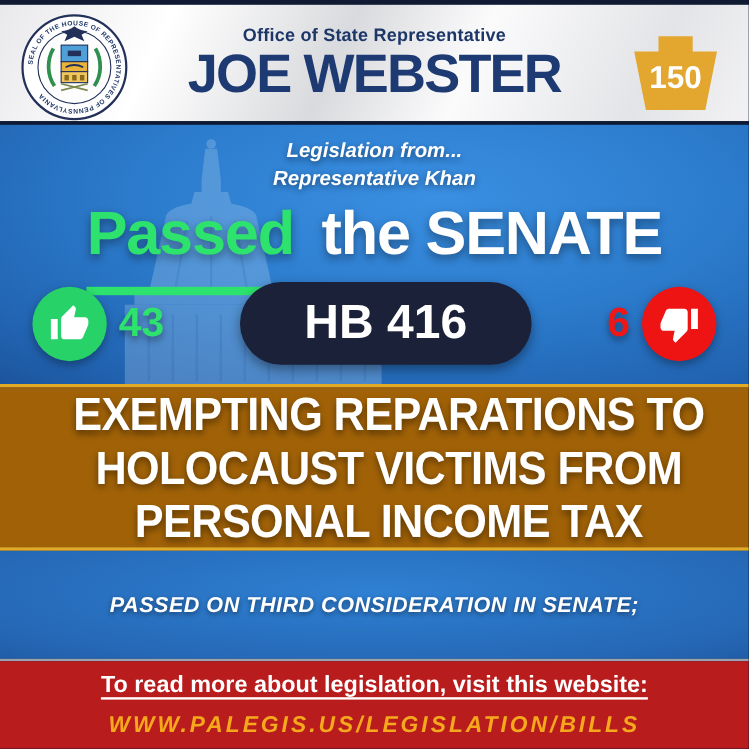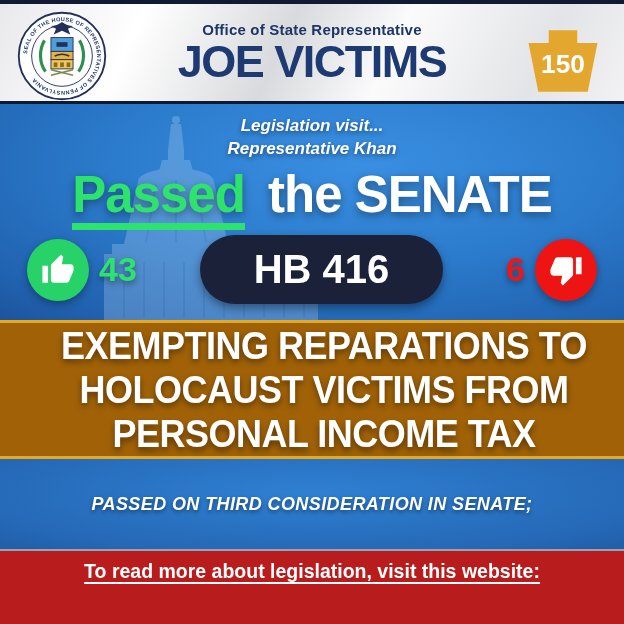--- a/index.html
+++ b/index.html
@@ -27,21 +27,21 @@
   
   .hero {
     position:relative; flex:0 0 216px; height:216px; overflow:hidden; text-align:center;
     background:radial-gradient(ellipse 130% 150% at 58% 28%, #3a8fe2 0%, #2c7ccd 30%, #2163b1 55%, #173f80 80%, #122c5c 100%);
   }
   .dome { position:absolute; left:98px; top:8px; height:208px; width:250px; opacity:0.5; pointer-events:none; }
   .intro { position:relative; padding-top:11px; color:#fff; font-style:italic; font-weight:bold;
            font-size:17px; line-height:1.35; text-shadow:0 2px 5px rgba(0,0,0,.45); }
   .headline { position:relative; margin-top:7px; font-size:51px; font-weight:bold; letter-spacing:-1px;
               line-height:1.05; white-space:nowrap; text-shadow:0 3px 8px rgba(0,0,0,.4); }
-  .headline .passed { color:#2ee36d; border-bottom:7px solid #2ee36d; padding-bottom:0; }
+  .headline .passed { color:#2ee36d; border-bottom:7px solid #2ee36d; padding-bottom:16px; }
   .headline .senate { color:#ffffff; margin-left:10px; }
   .vote-row { position:relative; margin-top:14px; padding:0 27px; display:flex; align-items:center; }
   .vote-circle { width:62px; height:62px; border-radius:50%; display:flex; align-items:center; justify-content:center;
                  box-shadow:0 3px 8px rgba(0,0,0,.35); }
   .vote-circle.green { background:#27d368; }
   .vote-circle.red { background:#ee1414; }
   .count { font-size:34px; font-weight:bold; text-shadow:0 3px 6px rgba(0,0,0,.4); }
   .count.yes { color:#2ee36d; margin-left:10px; }
   .count.no  { color:#f01616; margin-right:10px; }
   .bill-pill { margin:0 auto; background:#1b2138; color:#fff; font-size:40px; font-weight:bold;
@@ -96,21 +96,21 @@
         <rect x="48" y="57" width="4" height="5" fill="#8a6a1c"></rect>
         <rect x="55" y="57" width="4" height="5" fill="#8a6a1c"></rect>
       </g>
       <path d="M32 67 C25 57 25 43 31 33" stroke="#2f8f4e" stroke-width="3.4" fill="none"></path>
       <path d="M68 67 C75 57 75 43 69 33" stroke="#2f8f4e" stroke-width="3.4" fill="none"></path>
       <path d="M38 71 L62 65 M38 65 L62 71" stroke="#7a8a4a" stroke-width="1.6"></path>
     </svg>
 
     <div class="header-text">
       <div class="office-line">Office of State Representative</div>
-      <h1 class="rep-name">JOE VICTIMS</h1>
+      <h1 class="rep-name">JOE WEBSTER</h1>
     </div>
 
     <svg class="keystone-wrap" viewBox="0 0 100 88">
       <path d="M31 3 H69 V20 H96 L83 85 H17 L4 20 H31 Z" fill="#e3a72f"></path>
       <text x="50" y="60" text-anchor="middle" font-size="35" font-weight="bold" fill="#ffffff">150</text>
     </svg>
   </header>
 
   <section class="hero">
     <svg class="dome" viewBox="0 0 250 208">
@@ -123,21 +123,21 @@
         <rect x="14" y="132" width="128" height="10"></rect>
         <path d="M6 142 h214 v66 H6 z"></path>
       </g>
       <g stroke="#5b83c0" stroke-width="2" opacity="0.45">
         <path d="M58 72 L48 130 M78 68 L78 130 M98 72 L108 130"></path>
         <path d="M26 150 V206 M46 150 V206 M66 150 V206 M86 150 V206 M106 150 V206 M126 150 V206 M146 150 V206 M166 150 V206 M186 150 V206 M206 150 V206"></path>
       </g>
     </svg>
 
     <div class="intro">
-      <div>Legislation visit...</div>
+      <div>Legislation from...</div>
       <div>Representative Khan</div>
     </div>
 
     <div class="headline">
       <span class="passed">Passed</span>
       <span class="senate">the SENATE</span>
     </div>
 
     <div class="vote-row">
       <span class="vote-circle green">
@@ -169,14 +169,15 @@
   <div class="gold-line"></div>
 
   <section class="status">
     <div>PASSED ON THIRD CONSIDERATION IN SENATE;</div>
   </section>
 
   <div class="silver-line"></div>
 
   <footer class="footer">
     <div class="cta">To read more about legislation, visit this website:</div>
+    <div class="url">WWW.PALEGIS.US/LEGISLATION/BILLS</div>
   </footer>
 </div>
 
 </body></html>

